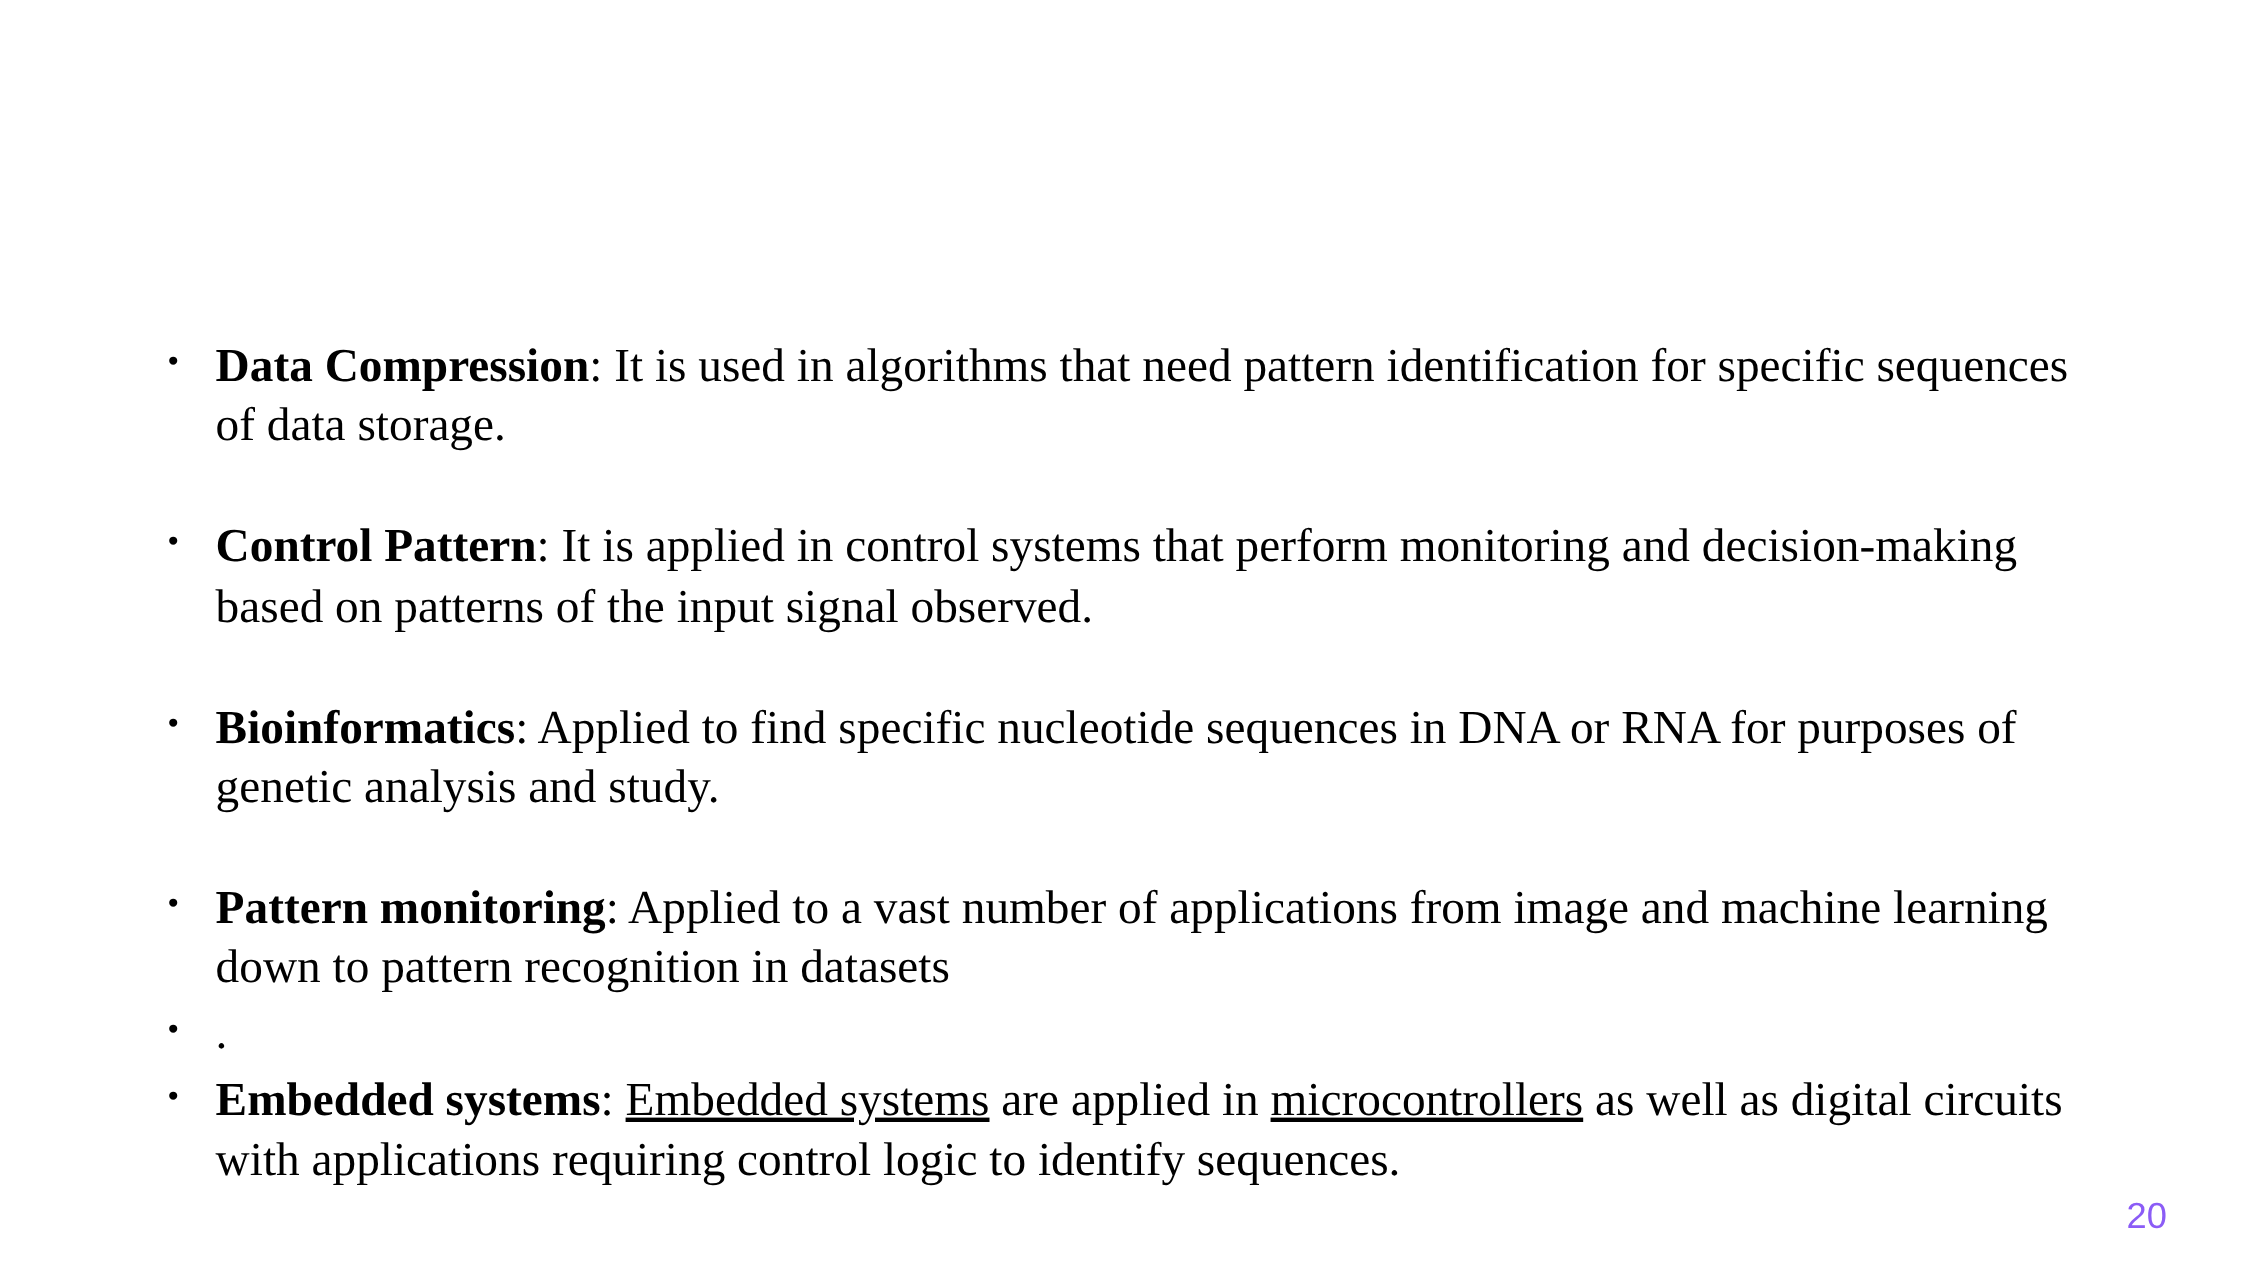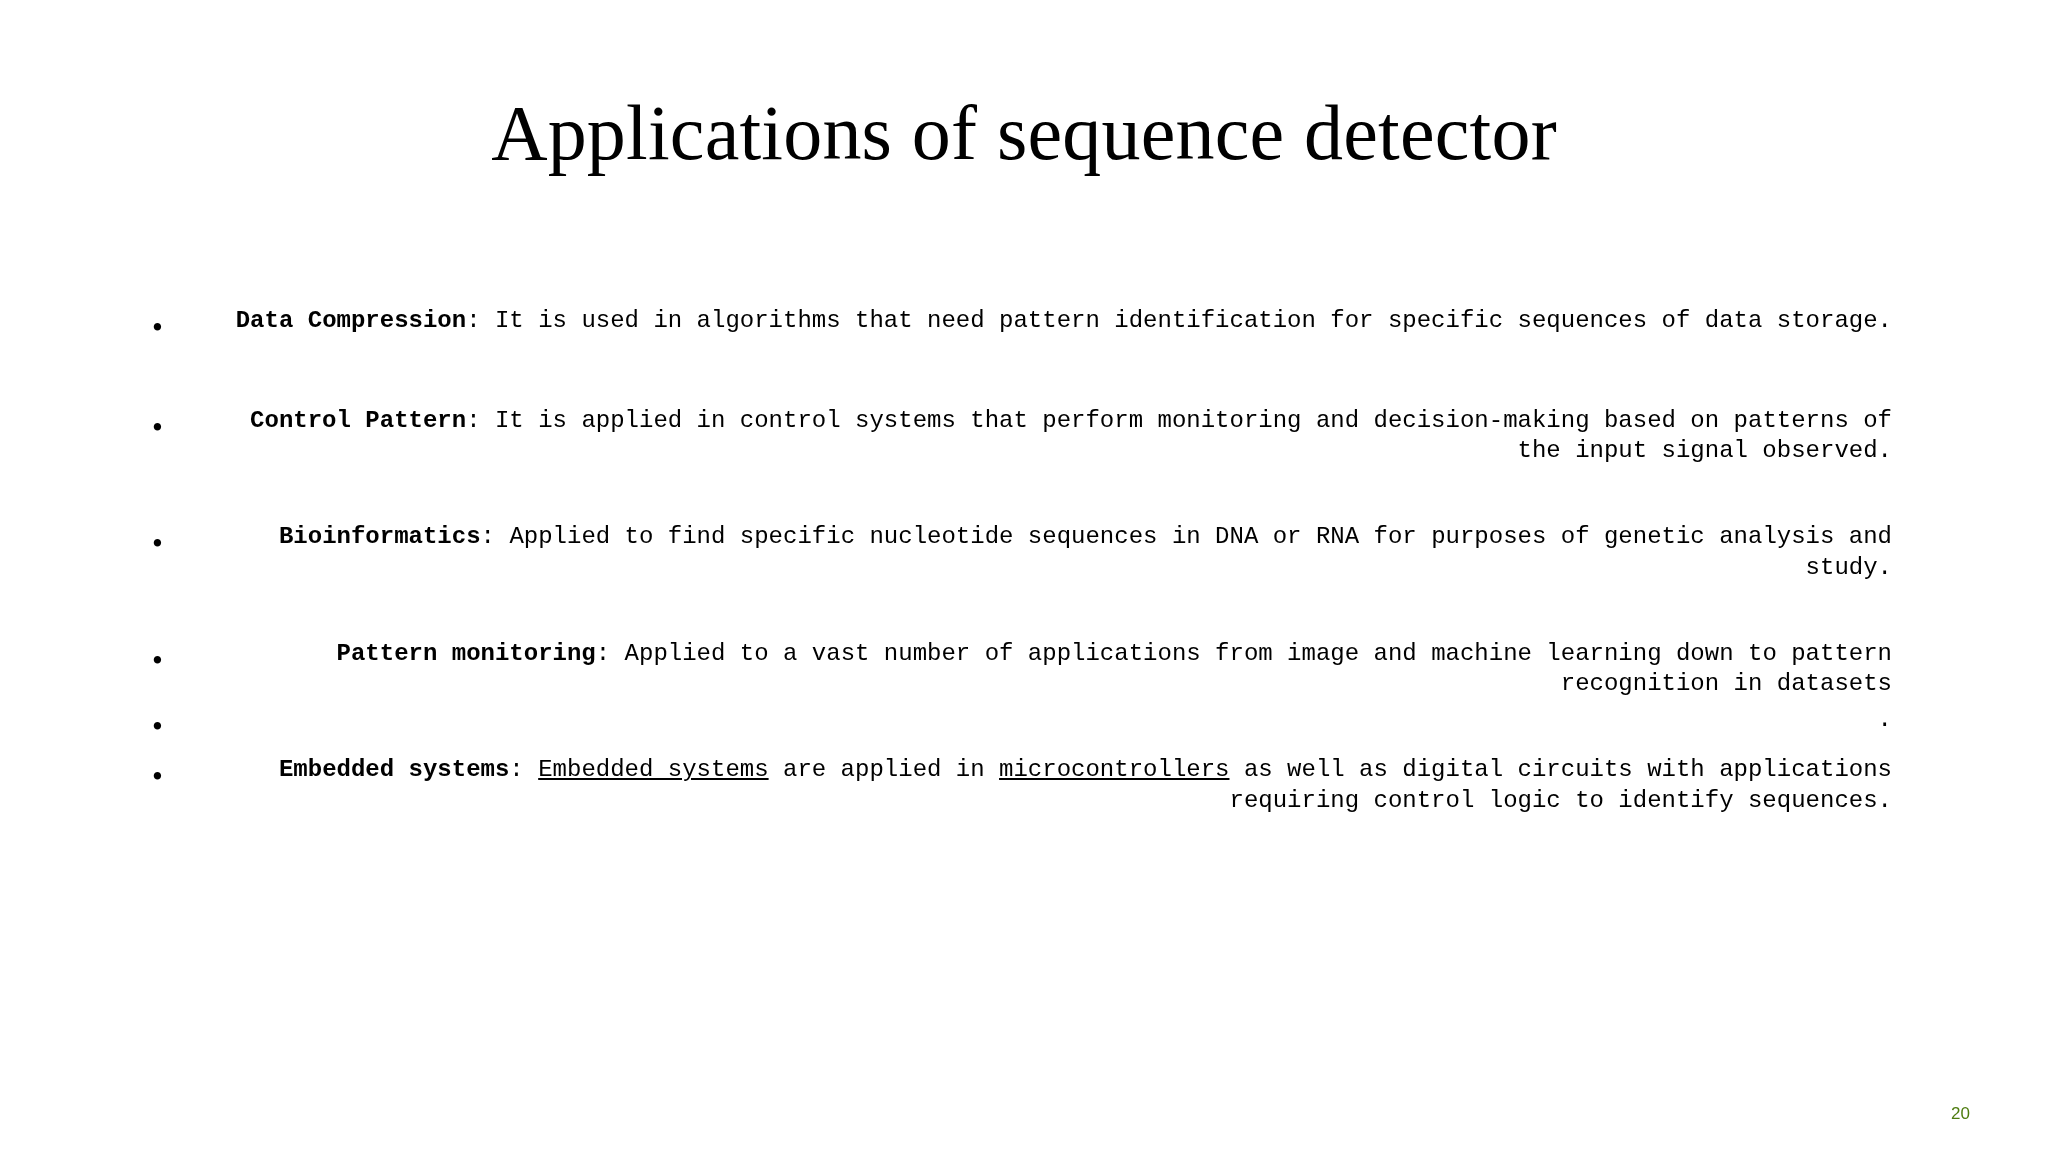--- a/index.html
+++ b/index.html
@@ -46,49 +46,47 @@
     flex: 0 0 auto;
     width: 44px;
     text-align: left;
     font-size: 31px;
     line-height: 1.42;
     color: #000000;
     user-select: none;
   }
   .bullet-text {
     flex: 1 1 auto;
-    text-align: right;
-    font-size: 24px;
+    text-align: left;
+    font-size: 43px;
     line-height: 1.26;
-    font-family: Liberation Mono, monospace;
   }
   .bullet-text b {
     font-weight: 700;
   }
   .bullet-text u {
     text-decoration: underline;
     text-underline-offset: 2px;
   }
   .gap-lg { height: 56px; }
   .gap-sm { height: 6px; }
   .page-number {
     position: absolute;
     right: 78px;
     bottom: 28px;
     font-family: "Liberation Sans", "DejaVu Sans", sans-serif;
-    font-size: 17px;
-    color: #4d7c0f;
+    font-size: 33px;
+    color: #8b5cf6;
   }
 </style>
 </head>
 <body>
 
 <div class="slide">
 
-  <div class="slide-title">Applications of sequence detector</div>
 
   <div class="body-block">
 
     <div class="bullet-row">
       <span class="bullet-marker">•</span>
       <span class="bullet-text"><b>Data Compression</b><span>: </span><span>It is used in algorithms that need pattern identification for specific sequences of data storage.</span></span>
     </div>
     <div class="gap-lg"></div>
 
     <div class="bullet-row">

